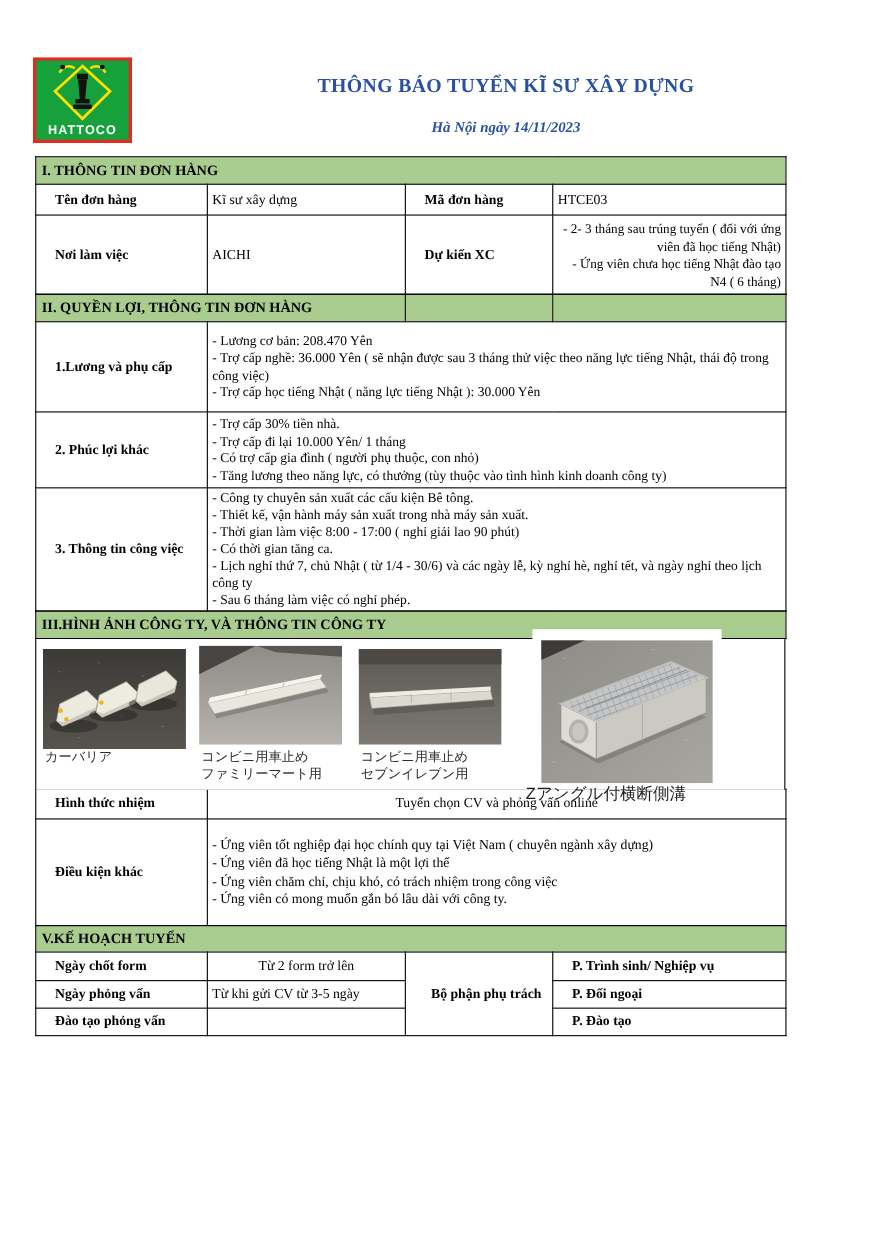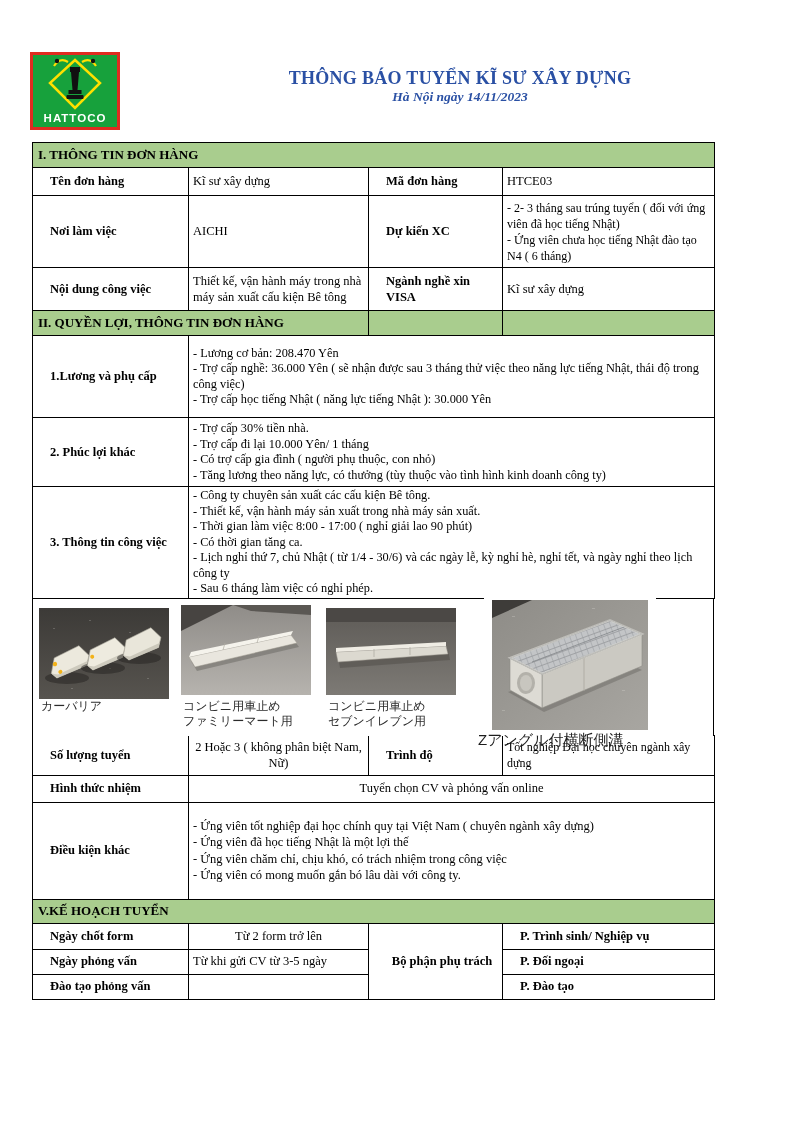--- a/index.html
+++ b/index.html
@@ -2,31 +2,31 @@
 <html><head>
 <meta charset="utf-8">
 <style>
   html,body{margin:0;padding:0;background:#fff;}
   .page{position:relative;width:794px;height:1122px;background:#fff;overflow:hidden;
         font-family:"Liberation Serif", serif;color:#000;}
   
   .logo{position:absolute;left:30px;top:52px;width:90px;height:78px;}
   .titleblock{position:absolute;left:150px;top:68px;width:620px;text-align:center;}
   .doc-title{font-size:18px;font-weight:bold;color:#2a50a4;letter-spacing:.3px;}
-  .doc-date{font-size:13.5px;font-weight:bold;font-style:italic;color:#2a50a4;margin-top:0;}
+  .doc-date{font-size:13.5px;font-weight:bold;font-style:italic;color:#2a50a4;margin-top:19px;}
   
   .doc{position:absolute;left:32px;top:143px;width:682px;}
   table{border-collapse:collapse;table-layout:fixed;width:682px;margin-top:-1px;}
   td{border:1px solid #000;font-size:12.5px;line-height:1.32;padding:1px 4px;
      vertical-align:middle;overflow:hidden;margin-left:18px;}
   .sechead{background:#a9cd8e;font-weight:bold;font-size:13px;padding-left:5px;}
   .lbl{font-weight:bold;padding-left:17px;}
   .ml{white-space:pre-line;}
   .ctr{text-align:center;}
-  .small{font-size:12px;line-height:16px;}
+  .small{font-size:12px;line-height:16px;text-align:right;}
   .sec2val{font-size:12.3px;line-height:15.5px;}
   
   .imgzone{position:relative;width:680px;height:137px;border-left:1px solid #000;
            border-right:1px solid #000;background:#fff;}
   .photo{position:absolute;}
   .cap{position:absolute;font-family:"Liberation Sans", sans-serif;font-size:12px;
        line-height:15px;color:#2b2b2b;white-space:pre-line;}
   .cap4{font-size:15px;color:#1d1d1d;}
   .photo4box{position:absolute;background:#fff;z-index:3;padding:10px 8px 0 8px;}
 </style>
@@ -80,26 +80,20 @@
         <td class="lbl">Mã đơn hàng</td>
         <td>HTCE03</td>
       </tr>
       <tr style="height:72px">
         <td class="lbl">Nơi làm việc</td>
         <td>AICHI</td>
         <td class="lbl">Dự kiến XC</td>
         <td class="ml small">- 2- 3 tháng sau trúng tuyển ( đối với ứng viên đã học tiếng Nhật)
 - Ứng viên chưa học tiếng Nhật đào tạo N4 ( 6 tháng)</td>
       </tr>
-      <tr style="height:43px">
-        <td class="lbl">Nội dung công việc</td>
-        <td>Thiết kế, vận hành máy trong nhà máy sản xuất cấu kiện Bê tông</td>
-        <td class="lbl">Ngành nghề xin VISA</td>
-        <td>Kĩ sư xây dựng</td>
-      </tr>
     </tbody>
       </table>
 
     <table>
       <colgroup>
           <col style="width:156px">
           <col style="width:180px">
           <col style="width:134px">
           <col style="width:212px">
         </colgroup>
@@ -127,20 +121,30 @@
         <td class="ml sec2val" colspan="3">- Công ty chuyên sản xuất các cấu kiện Bê tông.
 - Thiết kế, vận hành máy sản xuất trong nhà máy sản xuất.
 - Thời gian làm việc 8:00 - 17:00 ( nghỉ giải lao 90 phút)
 - Có thời gian tăng ca.
 - Lịch nghỉ thứ 7, chủ Nhật ( từ 1/4 - 30/6) và các ngày lễ, kỳ nghỉ hè, nghỉ tết, và ngày nghỉ theo lịch công ty
 - Sau 6 tháng làm việc có nghỉ phép.</td>
       </tr>
     </tbody>
       </table>
 
+    <table>
+      <colgroup>
+          <col style="width:682px">
+        </colgroup>
+      <tbody>
+          <tr style="height:25px">
+            <td class="sechead">III.HÌNH ẢNH CÔNG TY, VÀ THÔNG TIN CÔNG TY</td>
+          </tr>
+    </tbody>
+      </table>
 
     <div class="imgzone">
 
       <div class="photo" style="left:6px;top:9px">
         <svg width="130" height="91" viewBox="0 0 130 91">
           <defs>
               <linearGradient id="asp1" x1="0" y1="0" x2="0" y2="1">
             <stop offset="0" stop-color="#3c3a37"></stop>
                 <stop offset="1" stop-color="#57544f"></stop>
           </linearGradient>
@@ -271,26 +275,20 @@
     </div>
 
     <table>
       <colgroup>
           <col style="width:156px">
           <col style="width:180px">
           <col style="width:134px">
           <col style="width:212px">
         </colgroup>
       <tbody>
-      <tr style="height:40px">
-        <td class="lbl">Số lượng tuyển</td>
-        <td class="ctr">2 Hoặc 3 ( không phân biệt Nam, Nữ)</td>
-        <td class="lbl">Trình độ</td>
-        <td class="small">Tốt nghiệp Đại học chuyên ngành xây dựng</td>
-      </tr>
       <tr style="height:27px">
         <td class="lbl">Hình thức nhiệm</td>
         <td class="ctr" colspan="3">Tuyển chọn CV và phỏng vấn online</td>
       </tr>
       <tr style="height:97px">
         <td class="lbl">Điều kiện khác</td>
         <td class="ml" colspan="3">- Ứng viên tốt nghiệp đại học chính quy tại Việt Nam ( chuyên ngành xây dựng)
 - Ứng viên đã học tiếng Nhật là một lợi thế
 - Ứng viên chăm chỉ, chịu khó, có trách nhiệm trong công việc
 - Ứng viên có mong muốn gắn bó lâu dài với công ty.</td>

